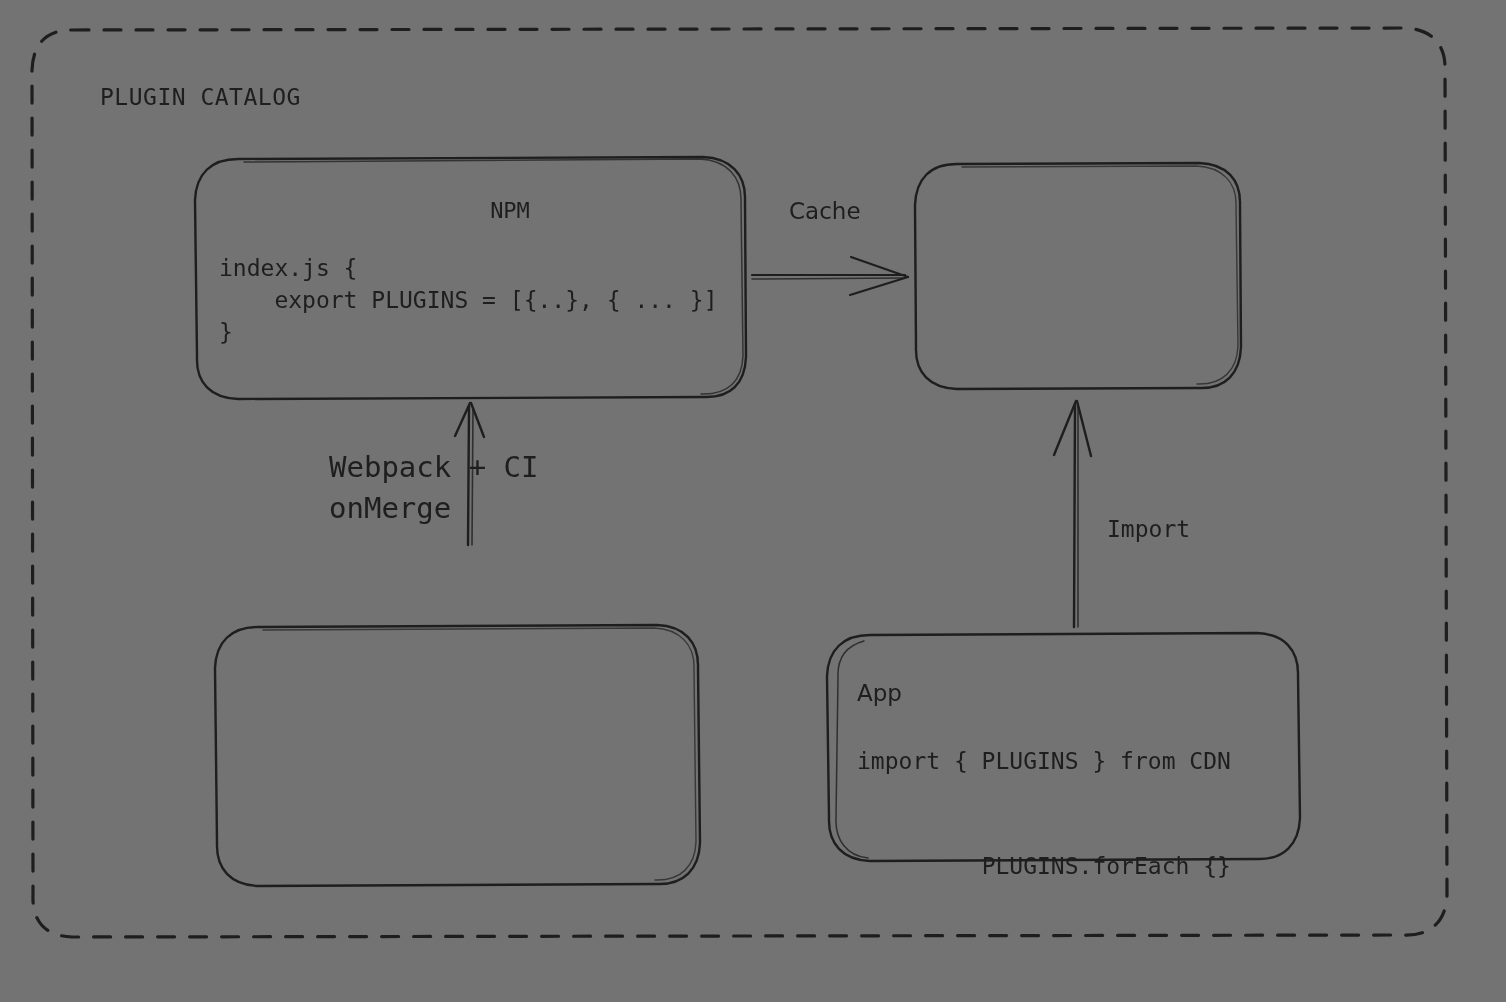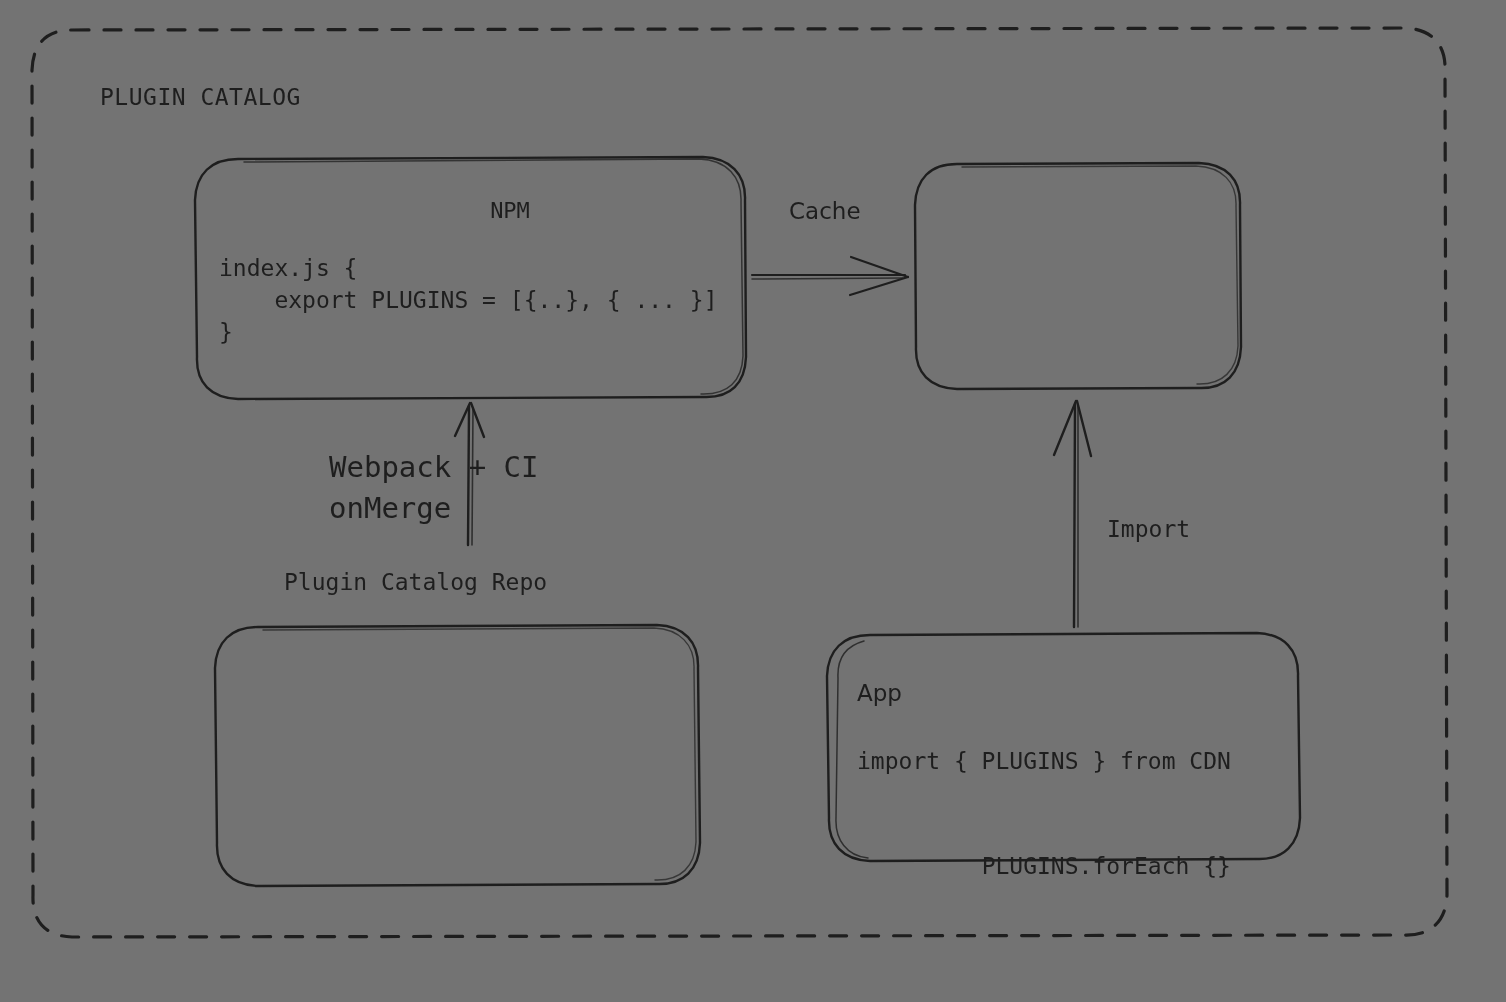--- a/index.html
+++ b/index.html
@@ -167,21 +167,20 @@
   <div class="lbl mono" id="npm-code">index.js {
     export PLUGINS = [{..}, { ... }]
 }</div>
 
   <div class="lbl sans" id="cache-label">Cache</div>
 
 
   <div class="lbl mono" id="pipeline-label">Webpack + CI
 onMerge</div>
 
-  <div class="lbl mono" id="repo-caption">Plugin Catalog Repo</div>
 
 
   <div class="lbl mono" id="import-label">Import</div>
 
   <div class="lbl sans" id="app-title">App</div>
 
   <div class="lbl mono" id="app-code">import { PLUGINS } from CDN
 
 PLUGINS.forEach {}</div>
 

